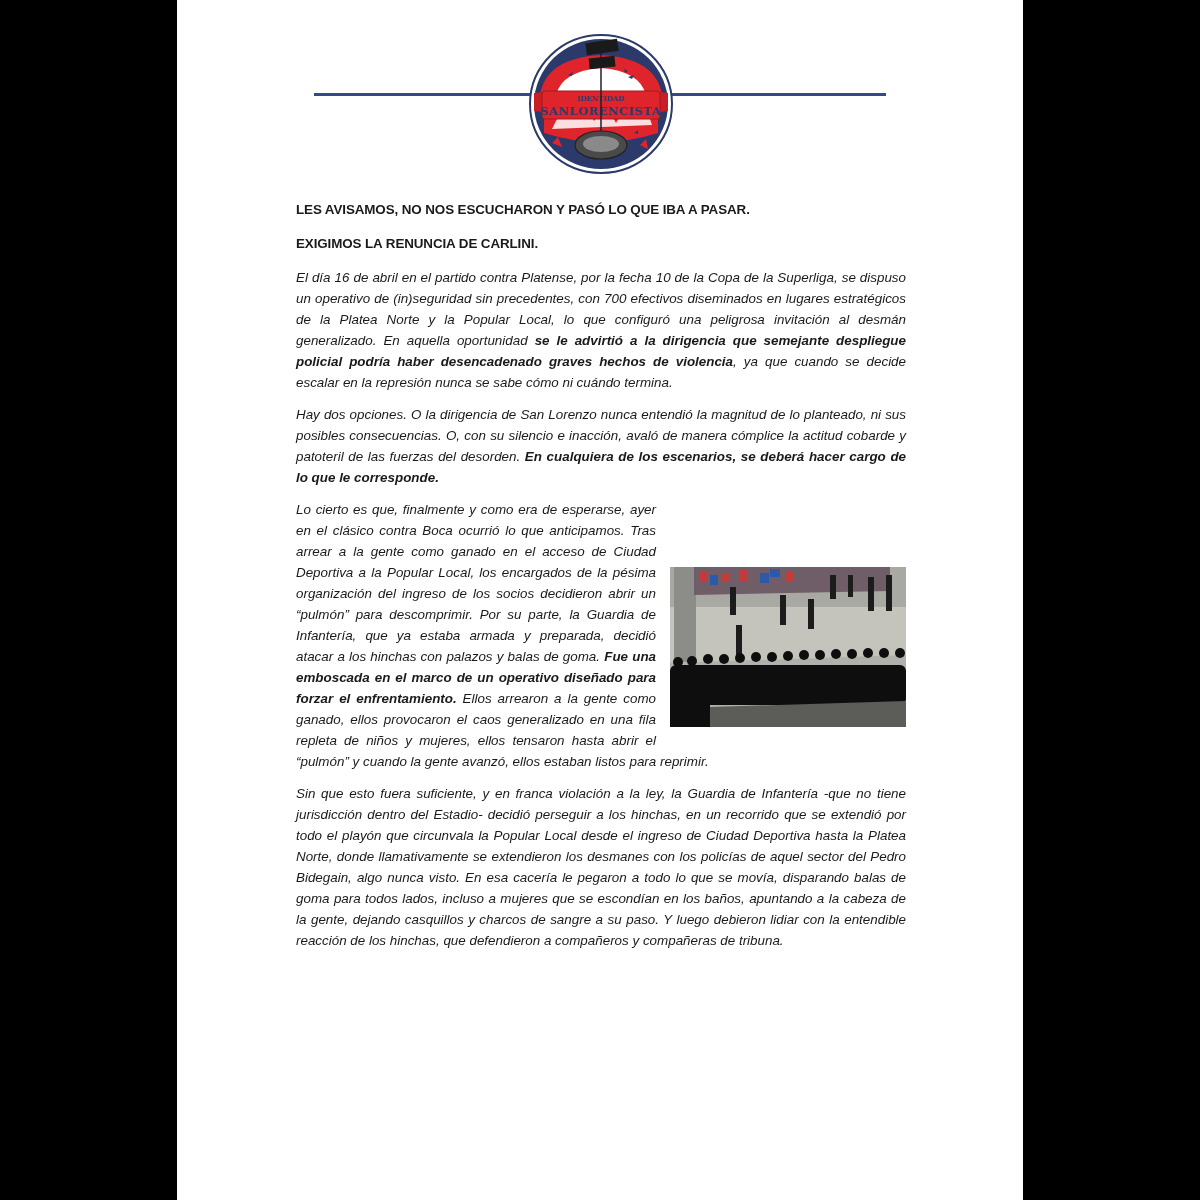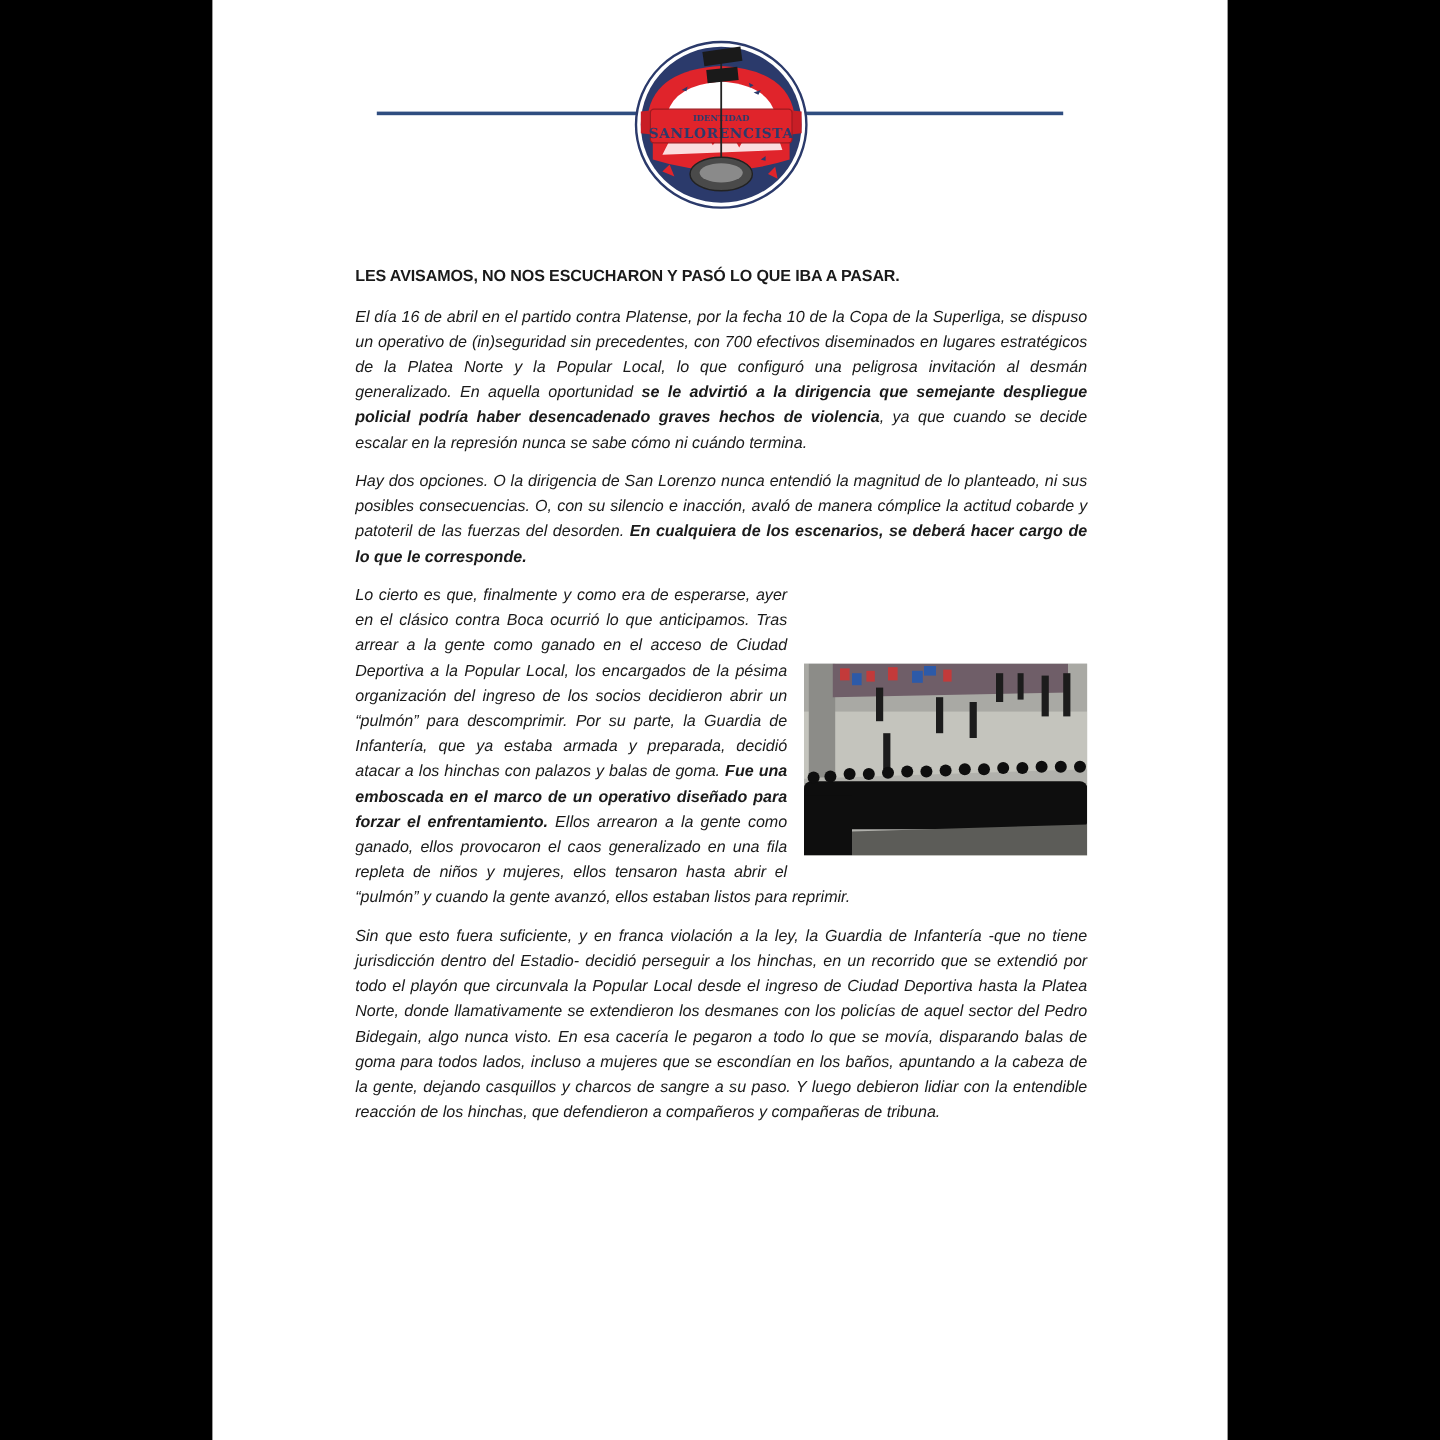--- a/index.html
+++ b/index.html
@@ -17,21 +17,20 @@
   }
   .header-line.left { left: 137px; width: 220px; }
   .header-line.right { left: 494px; width: 215px; }
   .logo {
     position: absolute; left: 351px; top: 33px; width: 146px; height: 142px;
   }
   .content {
     position: absolute; left: 119px; top: 199px; width: 610px;
     color: #1a1a1a; font-size: 13.4px; line-height: 21px;
     font-family: "Liberation Sans", sans-serif;
-    margin-top: 20px;
   }
   .heading { font-weight: bold; margin: 0 0 13px 0; letter-spacing: -0.1px; }
   p.body { margin: 0 0 11px 0; text-align: justify; font-style: italic; }
   b { font-weight: bold; }
   .photo-wrap {
     float: right; width: 236px; height: 160px; margin: 4px 0 8px 14px;
     position: relative; overflow: hidden; background: #b9b9b3;
   }
   .photo-wrap svg { display: block; }
 </style>
@@ -61,20 +60,21 @@
       <rect x="61" y="24" width="26" height="11" fill="#1a1a1a" transform="rotate(-6 74 29)"></rect>
       <path d="M40 42 l5 -3 l-1 4 z M100 44 l6 -2 l-2 4 z M96 36 l4 2 l-3 2 z M106 100 l4 -3 l0 4 z" fill="#2b3a6b"></path>
       <ellipse cx="73" cy="112" rx="26" ry="14" fill="#4a4a4a" stroke="#222" stroke-width="1.2"></ellipse>
       <ellipse cx="73" cy="111" rx="18" ry="8" fill="#8a8a8a"></ellipse>
       <path d="M24 110 L30 104 L34 114 Z M112 112 L118 106 L120 116 Z" fill="#e0242b"></path>
     </svg>
   </div>
 
   <div class="content">
     <div class="heading">LES AVISAMOS, NO NOS ESCUCHARON Y PASÓ LO QUE IBA A PASAR.</div>
+    <div class="heading">EXIGIMOS LA RENUNCIA DE CARLINI.</div>
 
     <p class="body"><span>El día 16 de abril en el partido contra Platense, por la fecha 10 de la Copa de la Superliga, se dispuso un operativo de (in)seguridad sin precedentes, con 700 efectivos diseminados en lugares estratégicos de la Platea Norte y la Popular Local, lo que configuró una peligrosa invitación al desmán generalizado. En aquella oportunidad </span><b>se le advirtió a la dirigencia que semejante despliegue policial podría haber desencadenado graves hechos de violencia</b><span>, ya que cuando se decide escalar en la represión nunca se sabe cómo ni cuándo termina.</span></p>
 
     <p class="body"><span>Hay dos opciones. O la dirigencia de San Lorenzo nunca entendió la magnitud de lo planteado, ni sus posibles consecuencias. O, con su silencio e inacción, avaló de manera cómplice la actitud cobarde y patoteril de las fuerzas del desorden. </span><b>En cualquiera de los escenarios, se deberá hacer cargo de lo que le corresponde.</b></p>
 
     <p class="body"><span class="photo-wrap" style="margin-top:68px;">
         <svg width="236" height="160" viewBox="0 0 236 160">
           <rect width="236" height="160" fill="#c4c4bd"></rect>
           <rect x="0" y="0" width="236" height="40" fill="#a9a9a4"></rect>
           <rect x="4" y="0" width="22" height="95" fill="#8c8c88"></rect>

